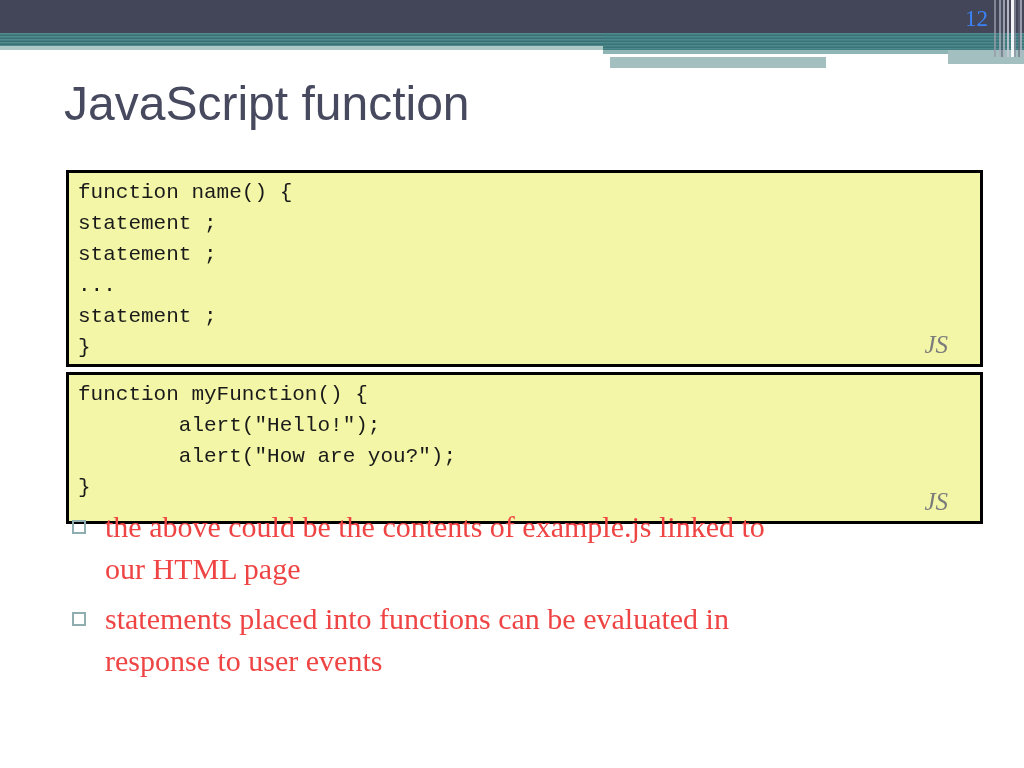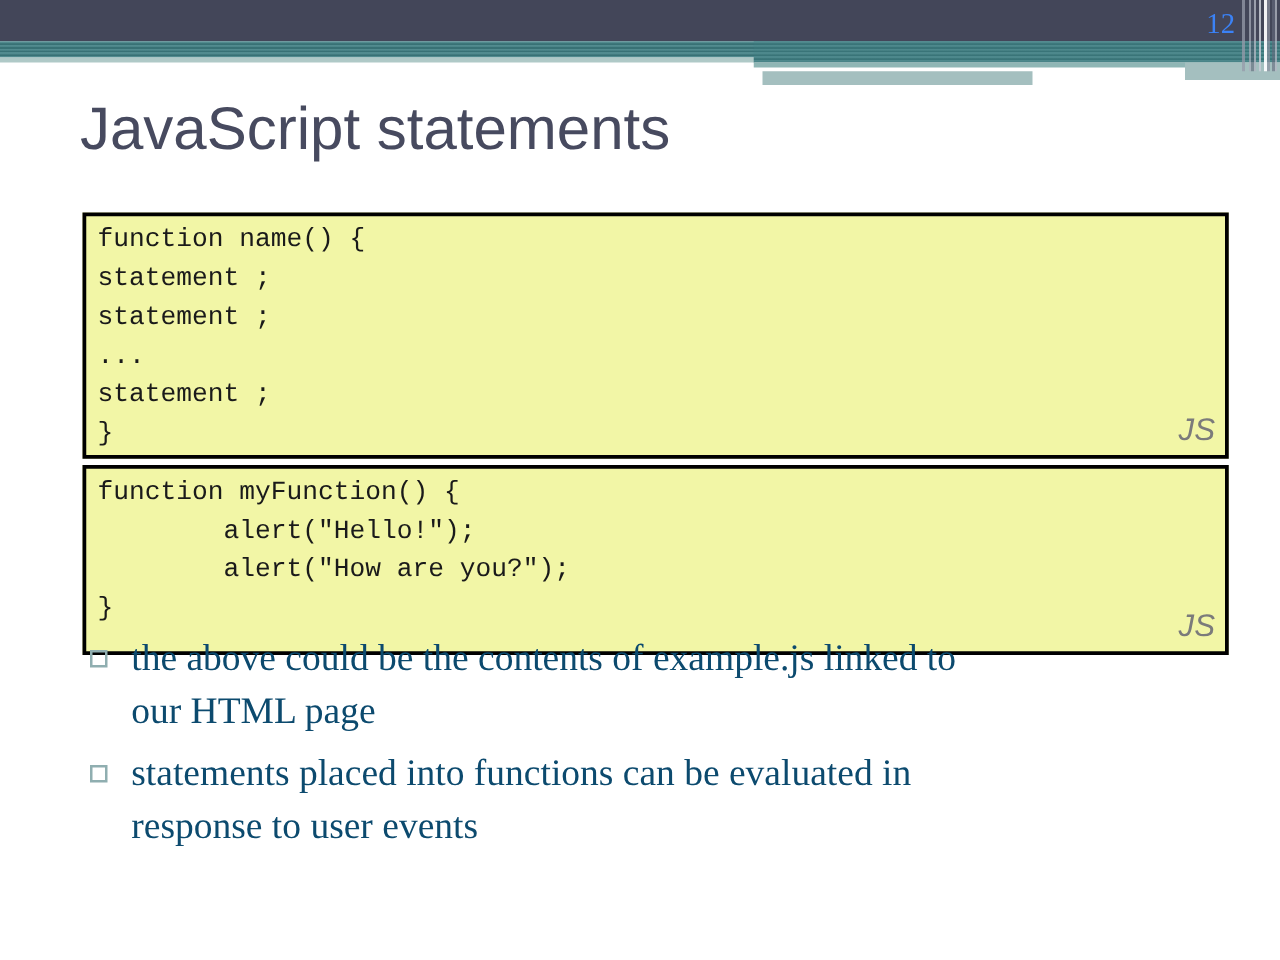--- a/index.html
+++ b/index.html
@@ -56,56 +56,56 @@
     background:#F2F6A6; border:3px solid #000000; box-sizing:border-box;
   }
   .code-box-1 { top:170px; height:197px; }
   .code-box-2 { top:372px; height:152px; }
   .code-box pre {
     margin:0; padding:4px 0 0 9px;
     font-family:"Liberation Mono","DejaVu Sans Mono", monospace;
     font-size:21px; line-height:31px; color:#1a1a1a; white-space:pre;
   }
   .js-badge {
-    position:absolute; right:8px; bottom:5px;
+    position:absolute; right:32px; bottom:5px;
     font-style:italic; color:#7b7b7b; font-size:25px;
-    font-family:Liberation Sans, sans-serif;
+    font-family:Liberation Serif, serif;
   }
 
   
   .bullets { position:absolute; left:66px; top:506px; width:910px; list-style:none; margin:0; padding:0; }
   .bullet-item { display:flex; align-items:flex-start; margin-bottom:8px; }
   .bullet-square {
     flex:0 0 auto; width:10px; height:10px;
     border:2px solid #8FAEB0; background:transparent;
     margin:14px 19px 0 6px;
   }
   .bullet-text {
     font-family:"Liberation Serif", serif;
-    font-size:30px; line-height:42px; color:#0c4a6e;
+    font-size:30px; line-height:42px; color:#ef4444;
     white-space:pre-line;
   }
 </style>
 </head>
 <body>
 
 <div class="slide">
 
   <div class="bar-navy"></div>
   <div class="bar-teal"></div>
   <div class="strip-light"></div>
   <div class="teal-right"></div>
   <div class="med-right"></div>
   <div class="band-far"></div>
   <div class="band-right"></div>
   <div class="stripes"></div>
 
   <div class="page-number">12</div>
 
-  <h1 class="title">JavaScript statements</h1>
+  <h1 class="title">JavaScript function</h1>
 
   <div class="code-box code-box-1">
     <pre>function name() {
 statement ;
 statement ;
 ...
 statement ;
 }</pre>
     <span class="js-badge">JS</span>
   </div>

